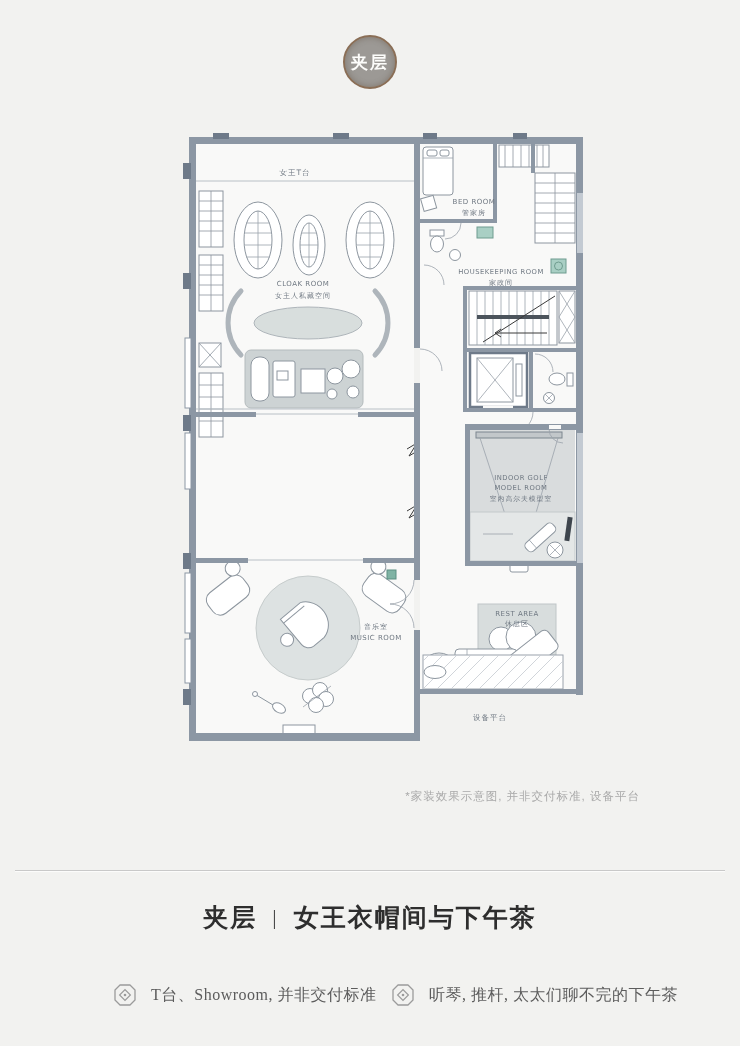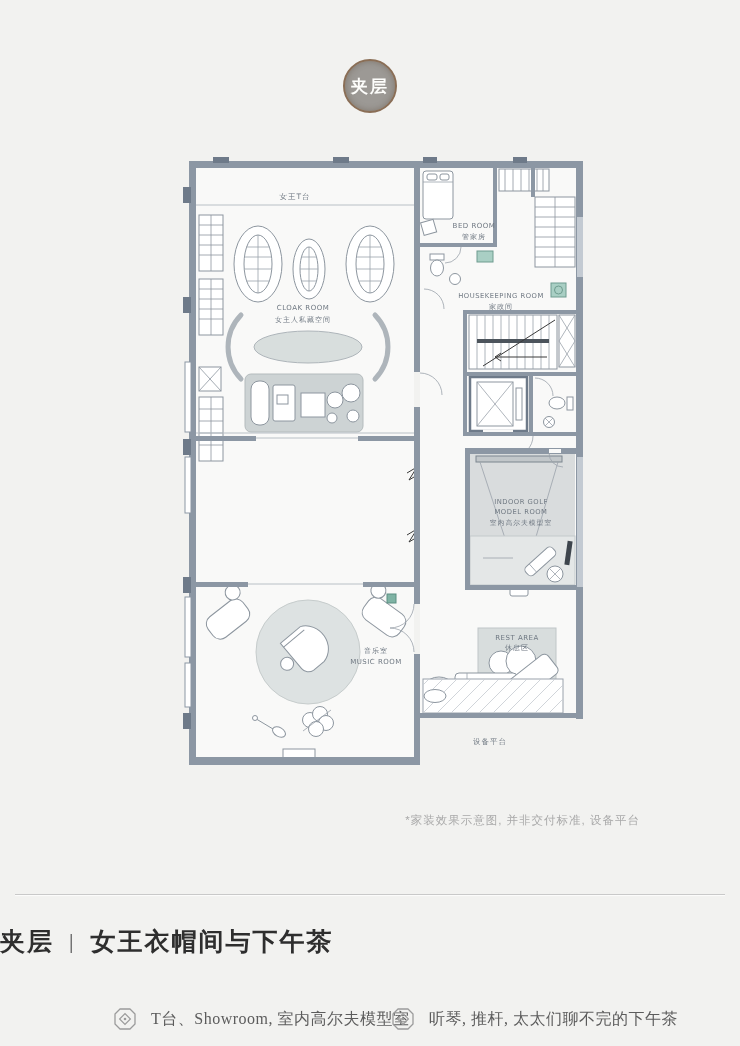--- a/index.html
+++ b/index.html
@@ -1,21 +1,21 @@
 <!DOCTYPE html>
 <html><head>
 <meta charset="utf-8">
 <style>
   html,body{margin:0;padding:0;}
   body{
     width:740px;height:1046px;position:relative;overflow:hidden;
     background:#f2f2f0;
     font-family:"Liberation Serif","DejaVu Serif",serif;
   }
-  .page{position:absolute;inset:0;margin-top:24px;}
+  .page{position:absolute;inset:0;}
   
   .badge{
     position:absolute;left:343px;top:35px;width:54px;height:54px;border-radius:50%;
     background:#9c9995;border:2px solid #8a6e56;box-sizing:border-box;
     display:flex;align-items:center;justify-content:center;
     color:#fdfdfb;font-size:17px;letter-spacing:2px;font-weight:bold;
     box-shadow:inset 0 0 6px rgba(90,75,60,.45);
   }
   
   .plan-wrap{position:absolute;left:183px;top:133px;width:400px;height:612px;}
@@ -30,21 +30,21 @@
   .ln{stroke:#9aa2ab;stroke-width:.8;fill:none;}
   
   .disclaimer{
     position:absolute;top:789px;right:100px;
     font-family:"Liberation Sans","DejaVu Sans",sans-serif;
     font-size:11.5px;color:#a9a9a9;letter-spacing:1px;
   }
   .divider{position:absolute;top:862px;left:15px;right:15px;height:0;
     border:none;border-top:1px solid #c9c9c9;box-shadow:0 1px 1px rgba(255,255,255,.9);}
   .title-row{
-    position:absolute;top:901px;left:0;width:740px;
+    position:absolute;top:901px;left:0;width:740px;text-align:center;
     font-size:25px;font-weight:bold;color:#2e2e2e;letter-spacing:2px;
   }
   .title-sep{font-weight:400;color:#4a4a4a;margin:0 15px;font-size:22px;position:relative;top:-2px;}
   .bullet{
     position:absolute;top:982px;display:flex;align-items:center;gap:13px;
     font-size:16px;color:#5c5c5c;letter-spacing:.5px;
   }
   .bullet.b1{left:112px;}
   .bullet.b2{left:390px;}
   .bullet svg{display:block;}
@@ -388,21 +388,21 @@
   <div class="title-row">
     <span>夹层</span><span class="title-sep">|</span><span>女王衣帽间与下午茶</span>
   </div>
 
   <div class="bullet b1">
     <svg width="26" height="26" viewBox="0 0 26 26">
       <path d="M8 3 L18 3 L23 8 L23 18 L18 23 L8 23 L3 18 L3 8 Z" fill="none" stroke="#9b9b9b" stroke-width="1.3" stroke-linejoin="round"></path>
       <rect x="9.2" y="9.2" width="7.6" height="7.6" fill="none" stroke="#9b9b9b" stroke-width="1.2" transform="rotate(45 13 13)"></rect>
       <circle cx="13" cy="13" r="1.3" fill="#9b9b9b"></circle>
     </svg>
-    <span>T台、Showroom, 室内高尔夫模型室</span>
+    <span>T台、Showroom, 并非交付标准</span>
   </div>
 
   <div class="bullet b2">
     <svg width="26" height="26" viewBox="0 0 26 26">
       <path d="M8 3 L18 3 L23 8 L23 18 L18 23 L8 23 L3 18 L3 8 Z" fill="none" stroke="#9b9b9b" stroke-width="1.3" stroke-linejoin="round"></path>
       <rect x="9.2" y="9.2" width="7.6" height="7.6" fill="none" stroke="#9b9b9b" stroke-width="1.2" transform="rotate(45 13 13)"></rect>
       <circle cx="13" cy="13" r="1.3" fill="#9b9b9b"></circle>
     </svg>
     <span>听琴, 推杆, 太太们聊不完的下午茶</span>
   </div>

